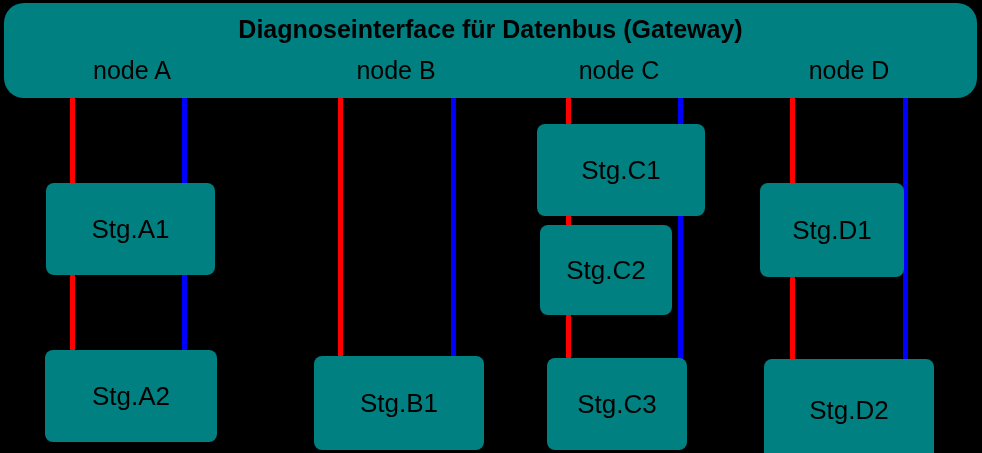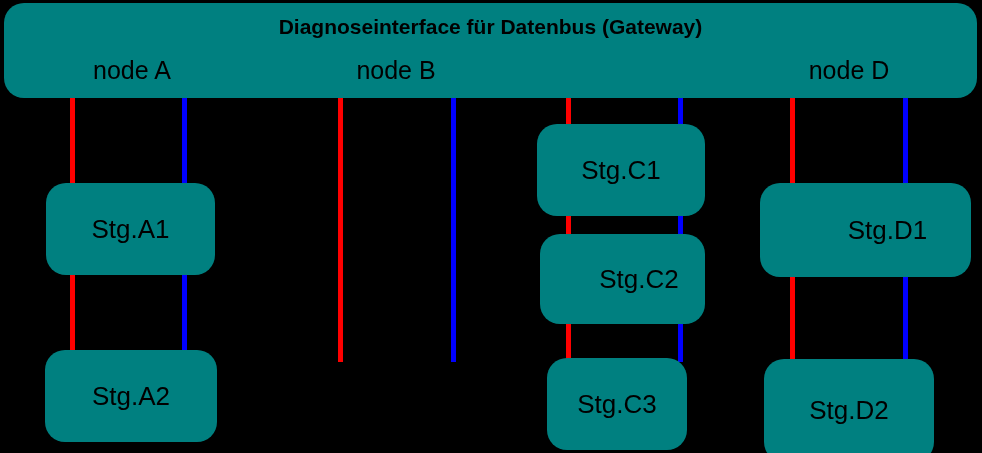--- a/index.html
+++ b/index.html
@@ -26,21 +26,21 @@
     left:4px; top:3px;
     width:973px; height:95px;
     background:var(--panel);
     border-radius:20px;
     z-index:3;
   }
   .gateway-title{
     position:absolute;
     left:0; right:0; top:12px;
     text-align:center;
-    font-size:21px;
+    font-size:25px;
     font-weight:bold;
     color:var(--text);
     white-space:nowrap;
   }
   .node-label{
     position:absolute;
     top:53px;
     width:160px;
     text-align:center;
     font-size:25px;
@@ -52,21 +52,21 @@
     top:95px;
     width:5px;
     height:267px;
     z-index:1;
   }
   .bus-line.red{background:var(--bus-red);}
   .bus-line.blue{background:var(--bus-blue);}
   .unit-box{
     position:absolute;
     background:var(--panel);
-    border-radius:20px;
+    border-radius:8px;
     z-index:2;
     display:flex;
     align-items:center;
     justify-content:center;
     font-size:26px;
     color:var(--text);
     white-space:nowrap;
   }
 </style>
 </head>
@@ -83,27 +83,29 @@
   <div class="bus-line red" style="left:566px;"></div>
   <div class="bus-line blue" style="left:678px;"></div>
 
   <div class="bus-line red" style="left:790px;"></div>
   <div class="bus-line blue" style="left:903px;"></div>
 
   <div class="gateway">
     <div class="gateway-title">Diagnoseinterface für Datenbus (Gateway)</div>
     <div class="node-label" style="left:312px;">node B</div>
     <div class="node-label" style="left:48px;">node A</div>
+    <div class="node-label" style="left:535px;">node C</div>
     <div class="node-label" style="left:765px;">node D</div>
   </div>
 
   <div class="unit-box" style="left:46px;  top:183px; width:169px; height:92px;text-align:center;">Stg.A1</div>
   <div class="unit-box" style="left:45px;  top:350px; width:172px; height:92px;text-align:center;">Stg.A2</div>
 
+  <div class="unit-box" style="left:314px; top:356px; width:170px; height:94px;">Stg.B1</div>
 
   <div class="unit-box" style="left:537px; top:124px; width:168px; height:92px;">Stg.C1</div>
-  <div class="unit-box" style="left:540px; top:234px; width:132px; height:90px;padding-left:33px;">Stg.C2</div>
+  <div class="unit-box" style="left:540px; top:225px; width:132px; height:90px;">Stg.C2</div>
   <div class="unit-box" style="left:547px; top:358px; width:140px; height:92px;">Stg.C3</div>
 
-  <div class="unit-box" style="left:760px; top:183px; width:167px; height:94px;padding-left:44px;">Stg.D1</div>
+  <div class="unit-box" style="left:760px; top:183px; width:144px; height:94px;">Stg.D1</div>
   <div class="unit-box" style="left:764px; top:359px; width:170px; height:103px;">Stg.D2</div>
 
 </div>
 
 </body></html>

